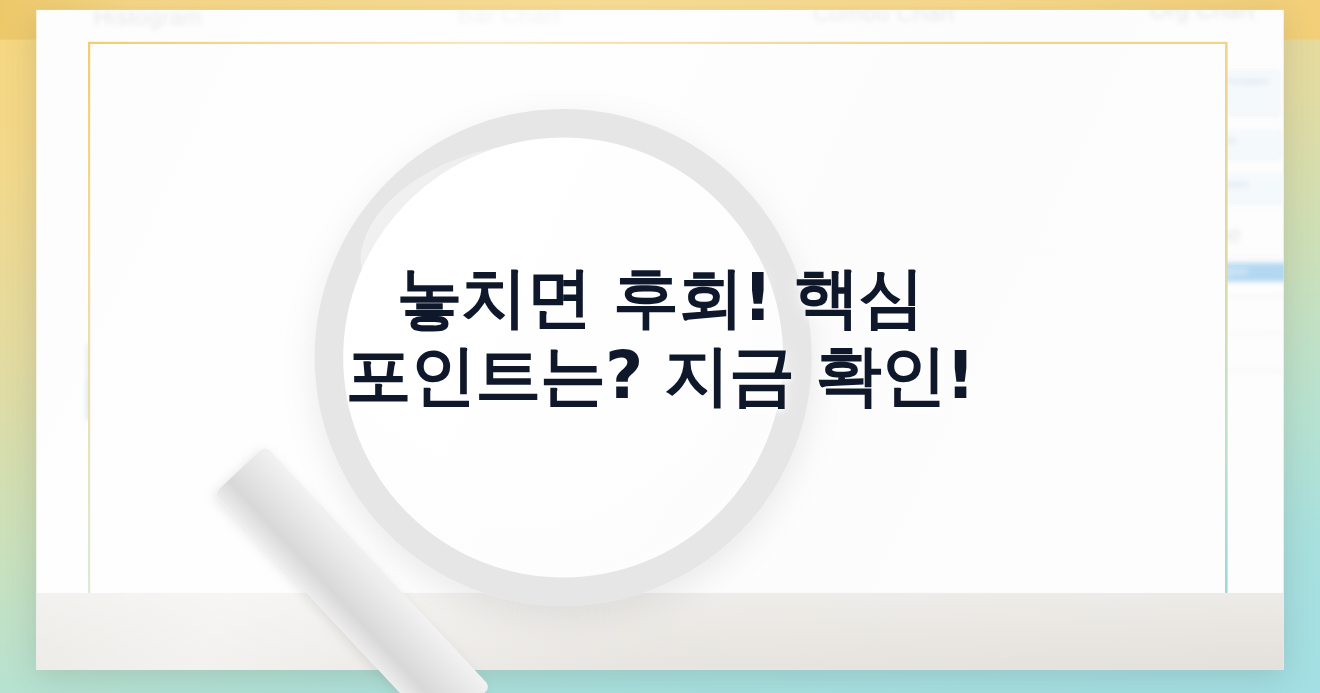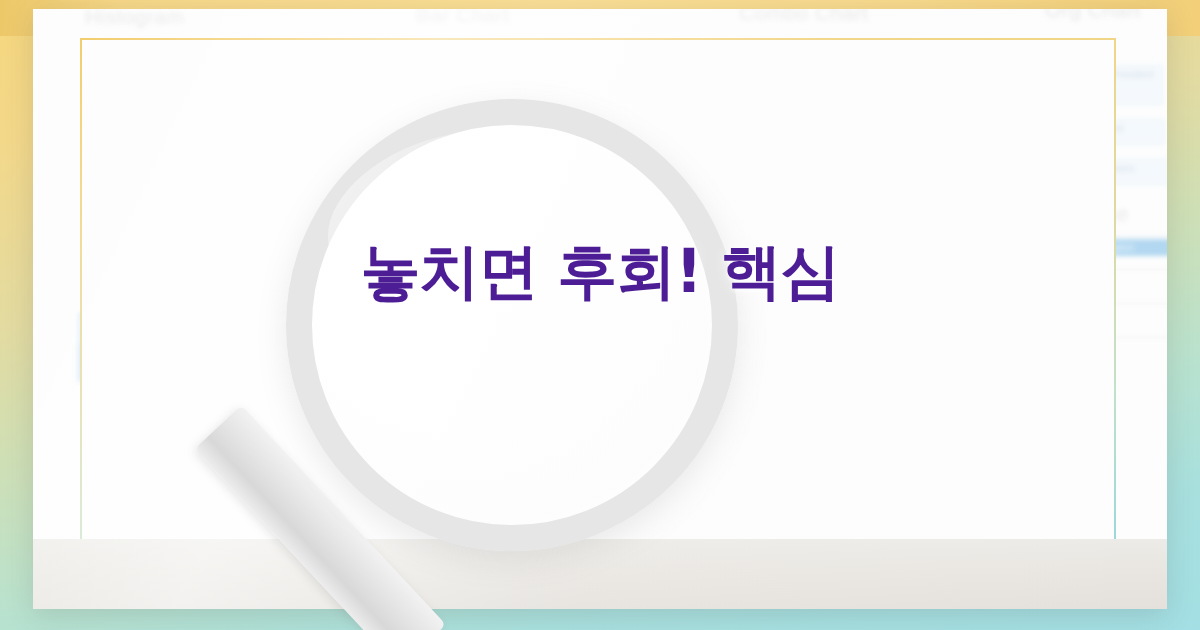--- a/index.html
+++ b/index.html
@@ -113,21 +113,21 @@
   }
 
   
   .headline{
     position:absolute;left:0;right:0;top:236px;
     text-align:center;
     font-family:"DejaVu Sans","Liberation Sans",sans-serif;
     font-weight:700;
     font-size:60px;
     line-height:1.18;
-    color:#4c1d95;
+    color:#0f172a;
     letter-spacing:-1px;
     text-shadow:0 2px 5px rgba(255,255,255,.85),0 0 16px rgba(255,255,255,.75);
     padding:0 140px;
   }
   .headline .l2{display:block;}
 </style>
 </head>
 <body>
 
 <div class="stage">
@@ -256,15 +256,16 @@
   </div>
 
   <div class="mag">
     <div class="mag-handle"></div>
     <div class="mag-ring"></div>
     <div class="mag-gloss"></div>
   </div>
 
   <div class="headline">
     <span class="l1">놓치면 후회! 핵심</span>
+    <span class="l2">포인트는? 지금 확인!</span>
   </div>
 
 </div>
 
 </body></html>

